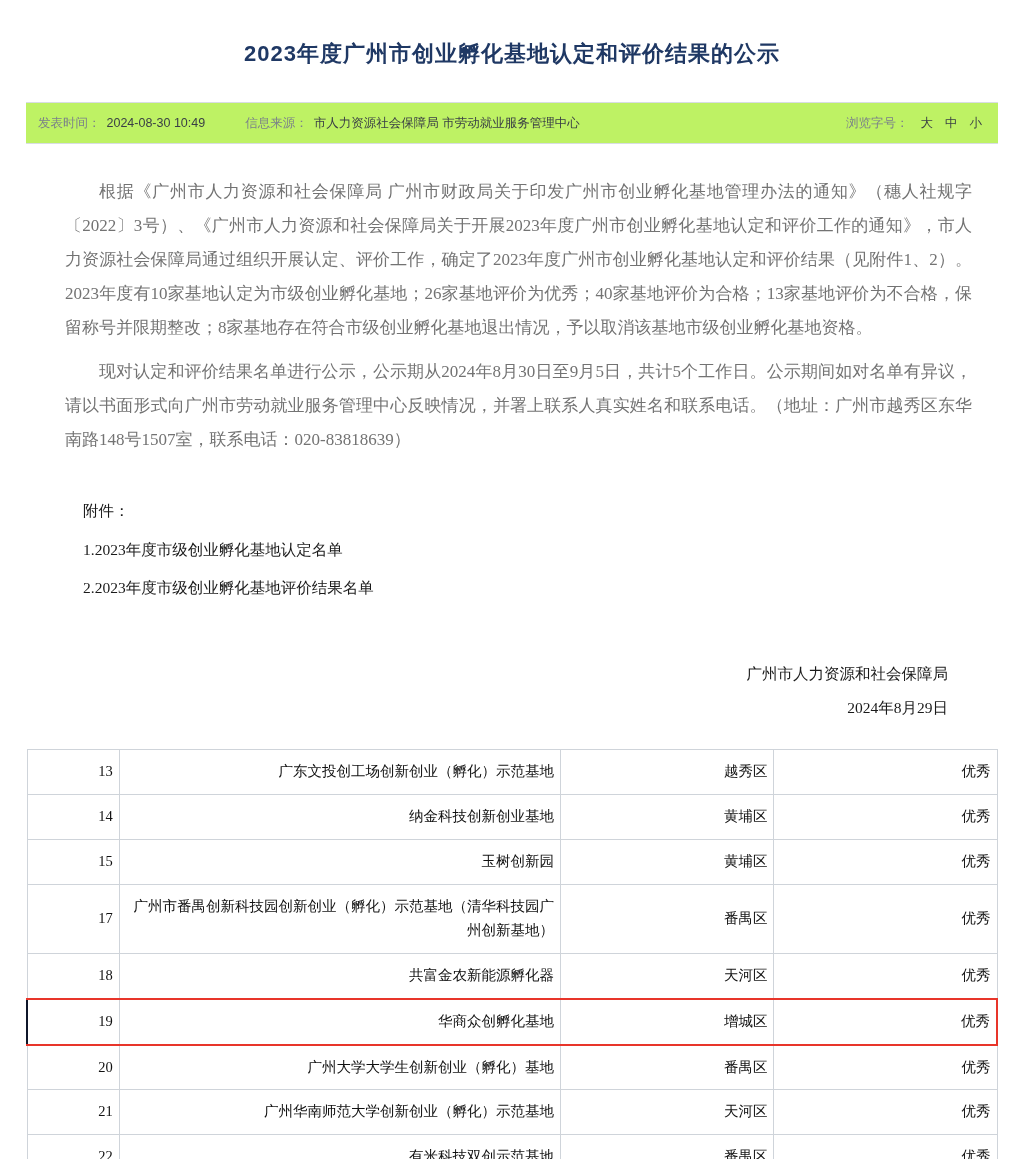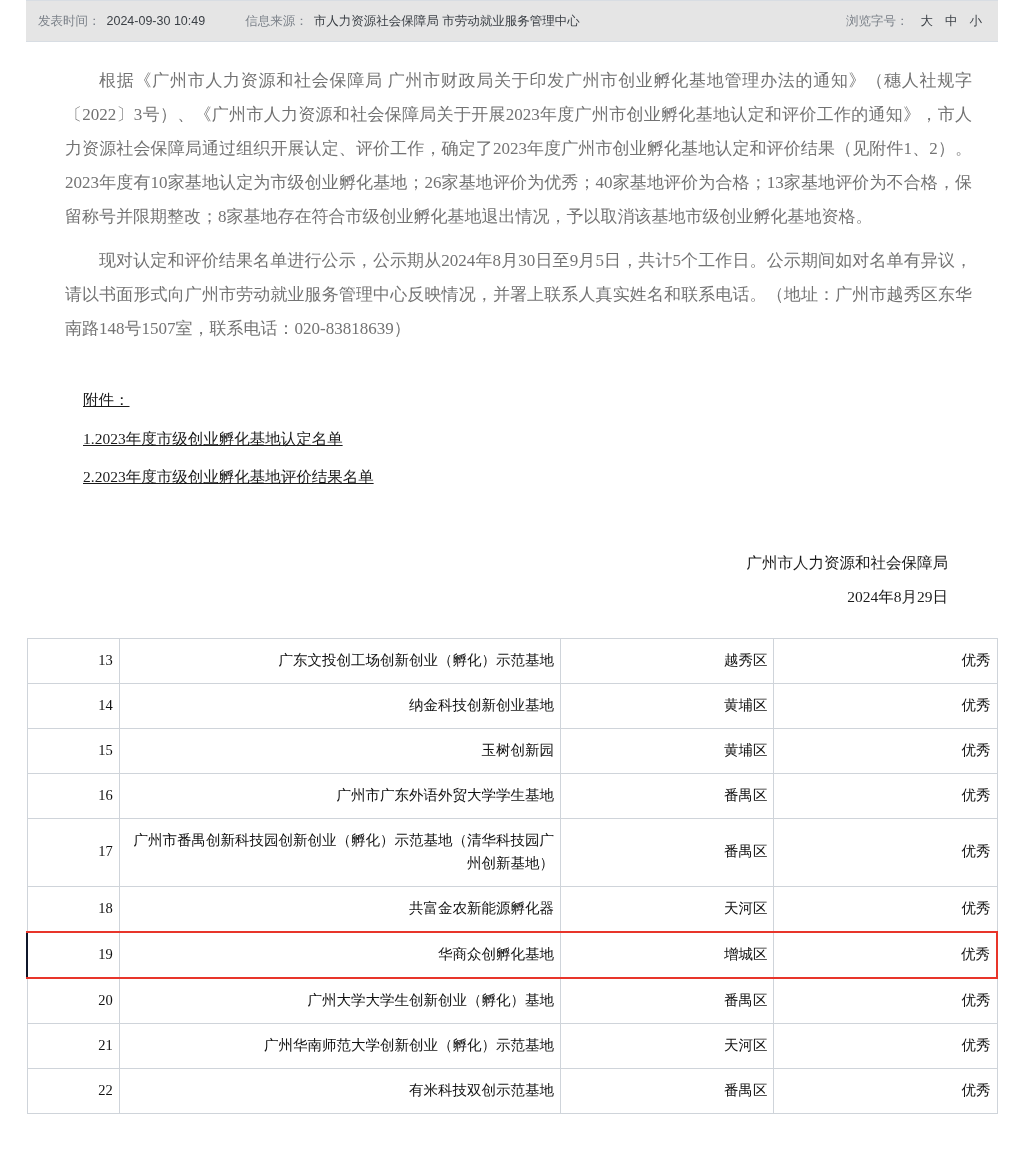--- a/index.html
+++ b/index.html
@@ -26,30 +26,30 @@
     font-family: "Liberation Sans", sans-serif;
     font-weight: bold;
     font-size: 22px;
     color: #1f3864;
     letter-spacing: 1px;
     padding: 24px 60px 18px 60px;
     line-height: 1.4;
   }
   
   .meta-bar {
-    margin: 0 26px;
+    margin: 9px 26px;
     border-top: 1px solid #d8dde3;
     border-bottom: 1px solid #d8dde3;
     height: 40px;
     display: flex;
     align-items: center;
     font-family: "Liberation Sans", sans-serif;
     font-size: 12.5px;
     color: #555b63;
-    background: #e5e5e5;
+    background: #bef264;
   }
   .meta-left {
     display: flex;
     align-items: center;
     gap: 6px;
     padding-left: 12px;
   }
   .meta-label { color: #7b8189; }
   .meta-value { color: #3a3f45; }
   .meta-sep {
@@ -78,21 +78,20 @@
     margin-left: 13px;
   }
   .content p {
     margin: 0 0 10px 0;
     text-indent: 2em;
   }
   .attach-block {
     padding: 28px 52px 0 52px;
     font-size: 15.5px;
     line-height: 2.1;
-    text-decoration: underline;
   }
   .attach-block .line {
     text-indent: 2em;
     margin: 0;
   }
   .attach-block .line.gap { margin-top: 6px; }
   
   .signature {
     padding: 52px 52px 0 0;
     text-align: right;
@@ -131,25 +130,26 @@
   }
   table.result-table tr.highlight td:last-child {
     border-right: 2px solid #e8352a;
   }
 </style>
 </head>
 <body>
 
 <div class="page">
 
+  <h1 class="title">2023年度广州市创业孵化基地认定和评价结果的公示</h1>
 
   <div class="meta-bar">
     <div class="meta-left">
       <span class="meta-label">发表时间：</span>
-      <span class="meta-value">2024-09-30 10:49</span>
+      <span class="meta-value">2024-08-30 10:49</span>
       <span class="meta-sep"></span>
       <span class="meta-label">信息来源：</span>
       <span class="meta-value">市人力资源社会保障局 市劳动就业服务管理中心</span>
     </div>
     <div class="meta-right">
       <span class="fontsize-label">浏览字号：</span>
       <span class="fontsize-opt">大</span>
       <span class="fontsize-opt">中</span>
       <span class="fontsize-opt">小</span>
     </div>
@@ -192,26 +192,20 @@
             <td>黄埔区</td>
             <td>优秀</td>
           </tr>
           <tr>
             <td>15</td>
             <td>玉树创新园</td>
             <td>黄埔区</td>
             <td>优秀</td>
           </tr>
           <tr>
-            <td>16</td>
-            <td>广州市广东外语外贸大学学生基地</td>
-            <td>番禺区</td>
-            <td>优秀</td>
-          </tr>
-          <tr>
             <td>17</td>
             <td>广州市番禺创新科技园创新创业（孵化）示范基地（清华科技园广州创新基地）</td>
             <td>番禺区</td>
             <td>优秀</td>
           </tr>
           <tr>
             <td>18</td>
             <td>共富金农新能源孵化器</td>
             <td>天河区</td>
             <td>优秀</td>

